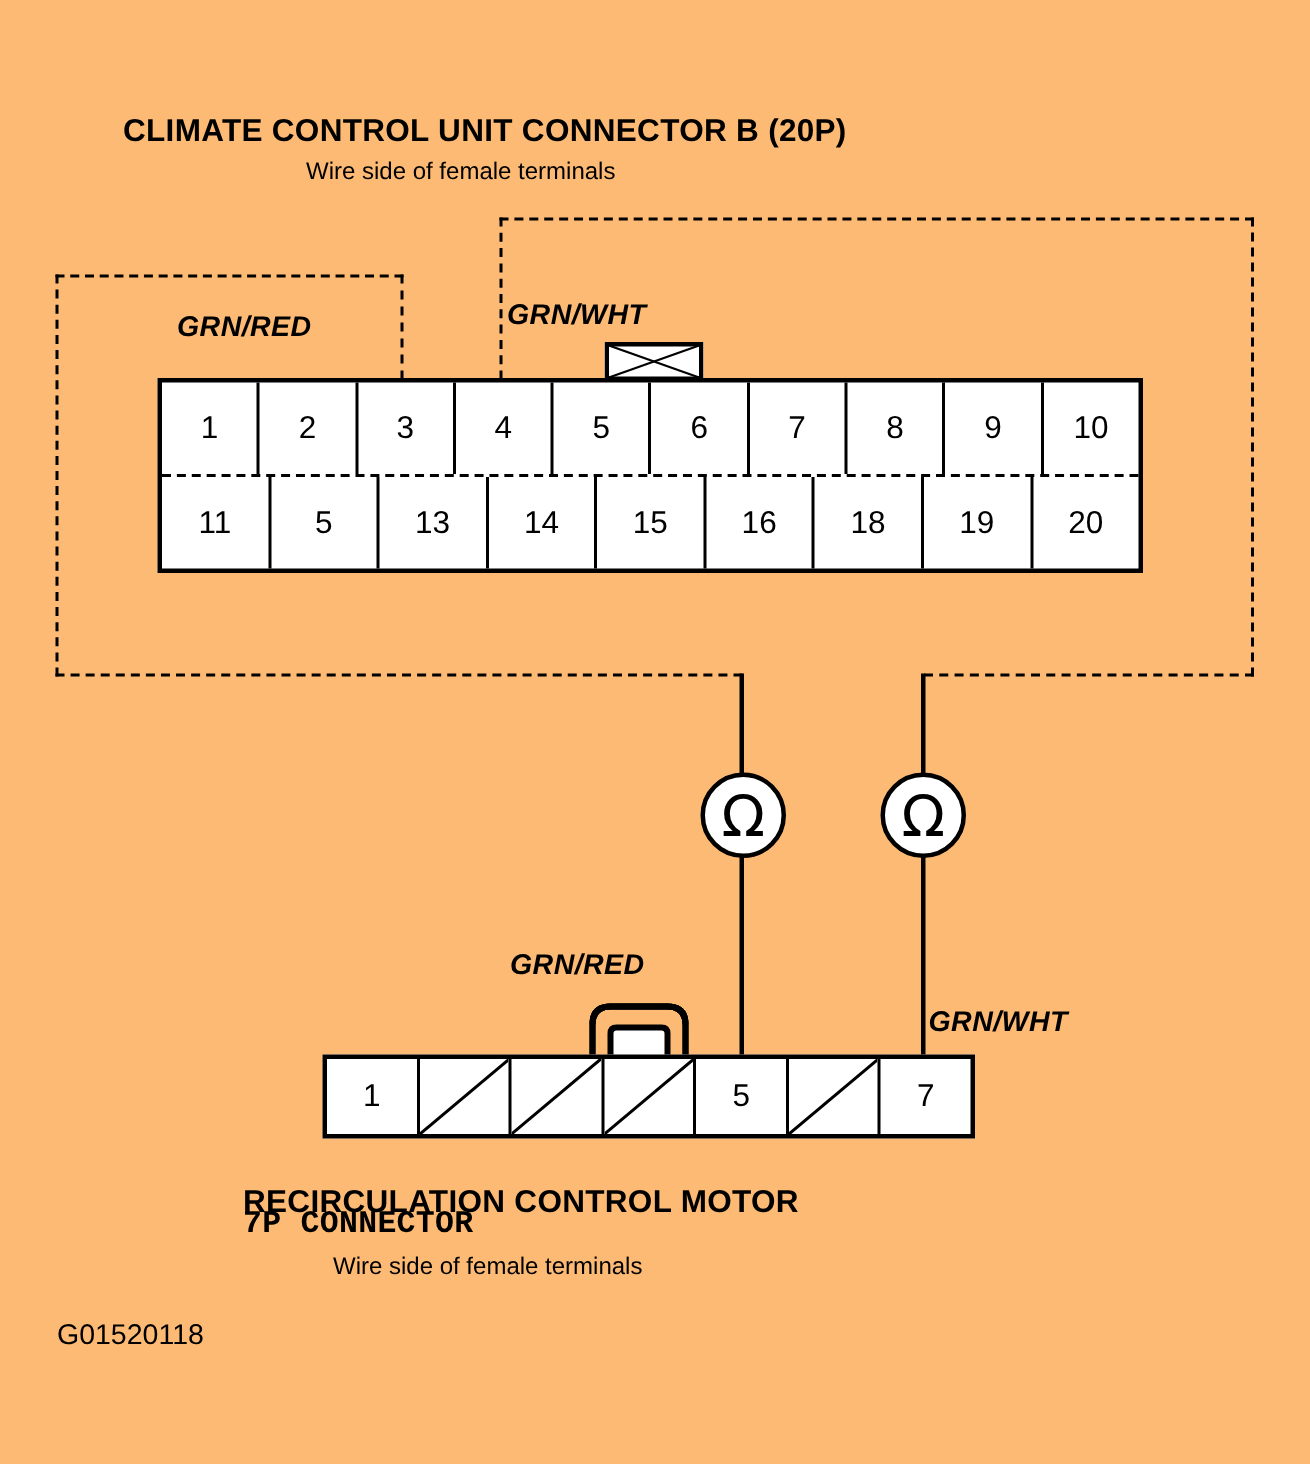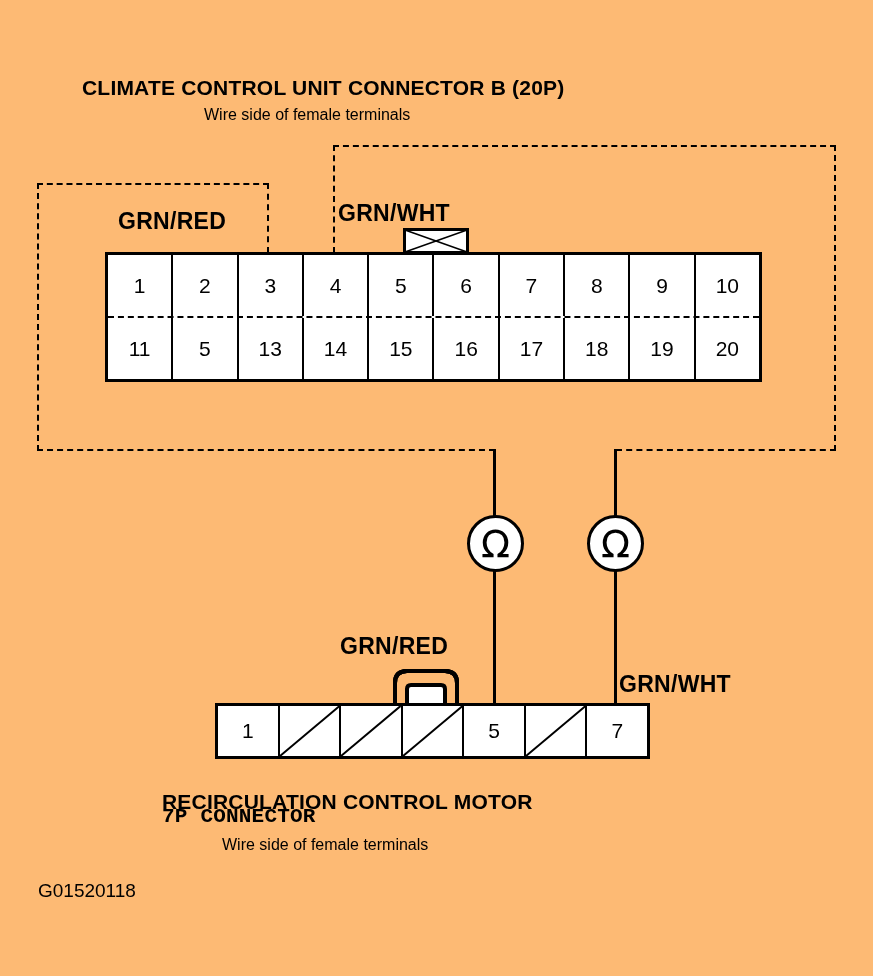--- a/index.html
+++ b/index.html
@@ -27,24 +27,25 @@
     font-weight: bold;
     letter-spacing: 0.2px;
     white-space: nowrap;
   }
   .title-sub {
     font-size: 16px;
     font-weight: normal;
     white-space: nowrap;
   }
   .wire-label {
-    font-size: 23px;
+    font-size: 19px;
     font-weight: bold;
     white-space: nowrap;
     letter-spacing: 0.3px;
+    font-style: italic;
   }
   .bottom-title {
     font-size: 21px;
     font-weight: bold;
     white-space: nowrap;
     letter-spacing: 0.2px;
   }
   .fig-id {
     font-size: 19px;
     font-weight: normal;
@@ -184,21 +185,20 @@
       <div class="grid-cell">10</div>
     </div>
 
     <div class="grid-row bottom">
       <div class="grid-cell">11</div>
       <div class="grid-cell">5</div>
       <div class="grid-cell">13</div>
       <div class="grid-cell">14</div>
       <div class="grid-cell">15</div>
       <div class="grid-cell">16</div>
-      <div class="grid-cell">17</div>
       <div class="grid-cell">18</div>
       <div class="grid-cell">19</div>
       <div class="grid-cell">20</div>
     </div>
   </div>
 
   <div class="abs wire-v" style="left:493px; top:449px; height:68px;"></div>
   <div class="abs wire-v" style="left:614px; top:449px; height:68px;"></div>
 
   <div class="abs ohm" style="left:467px; top:515px; width:57px; height:57px;">

